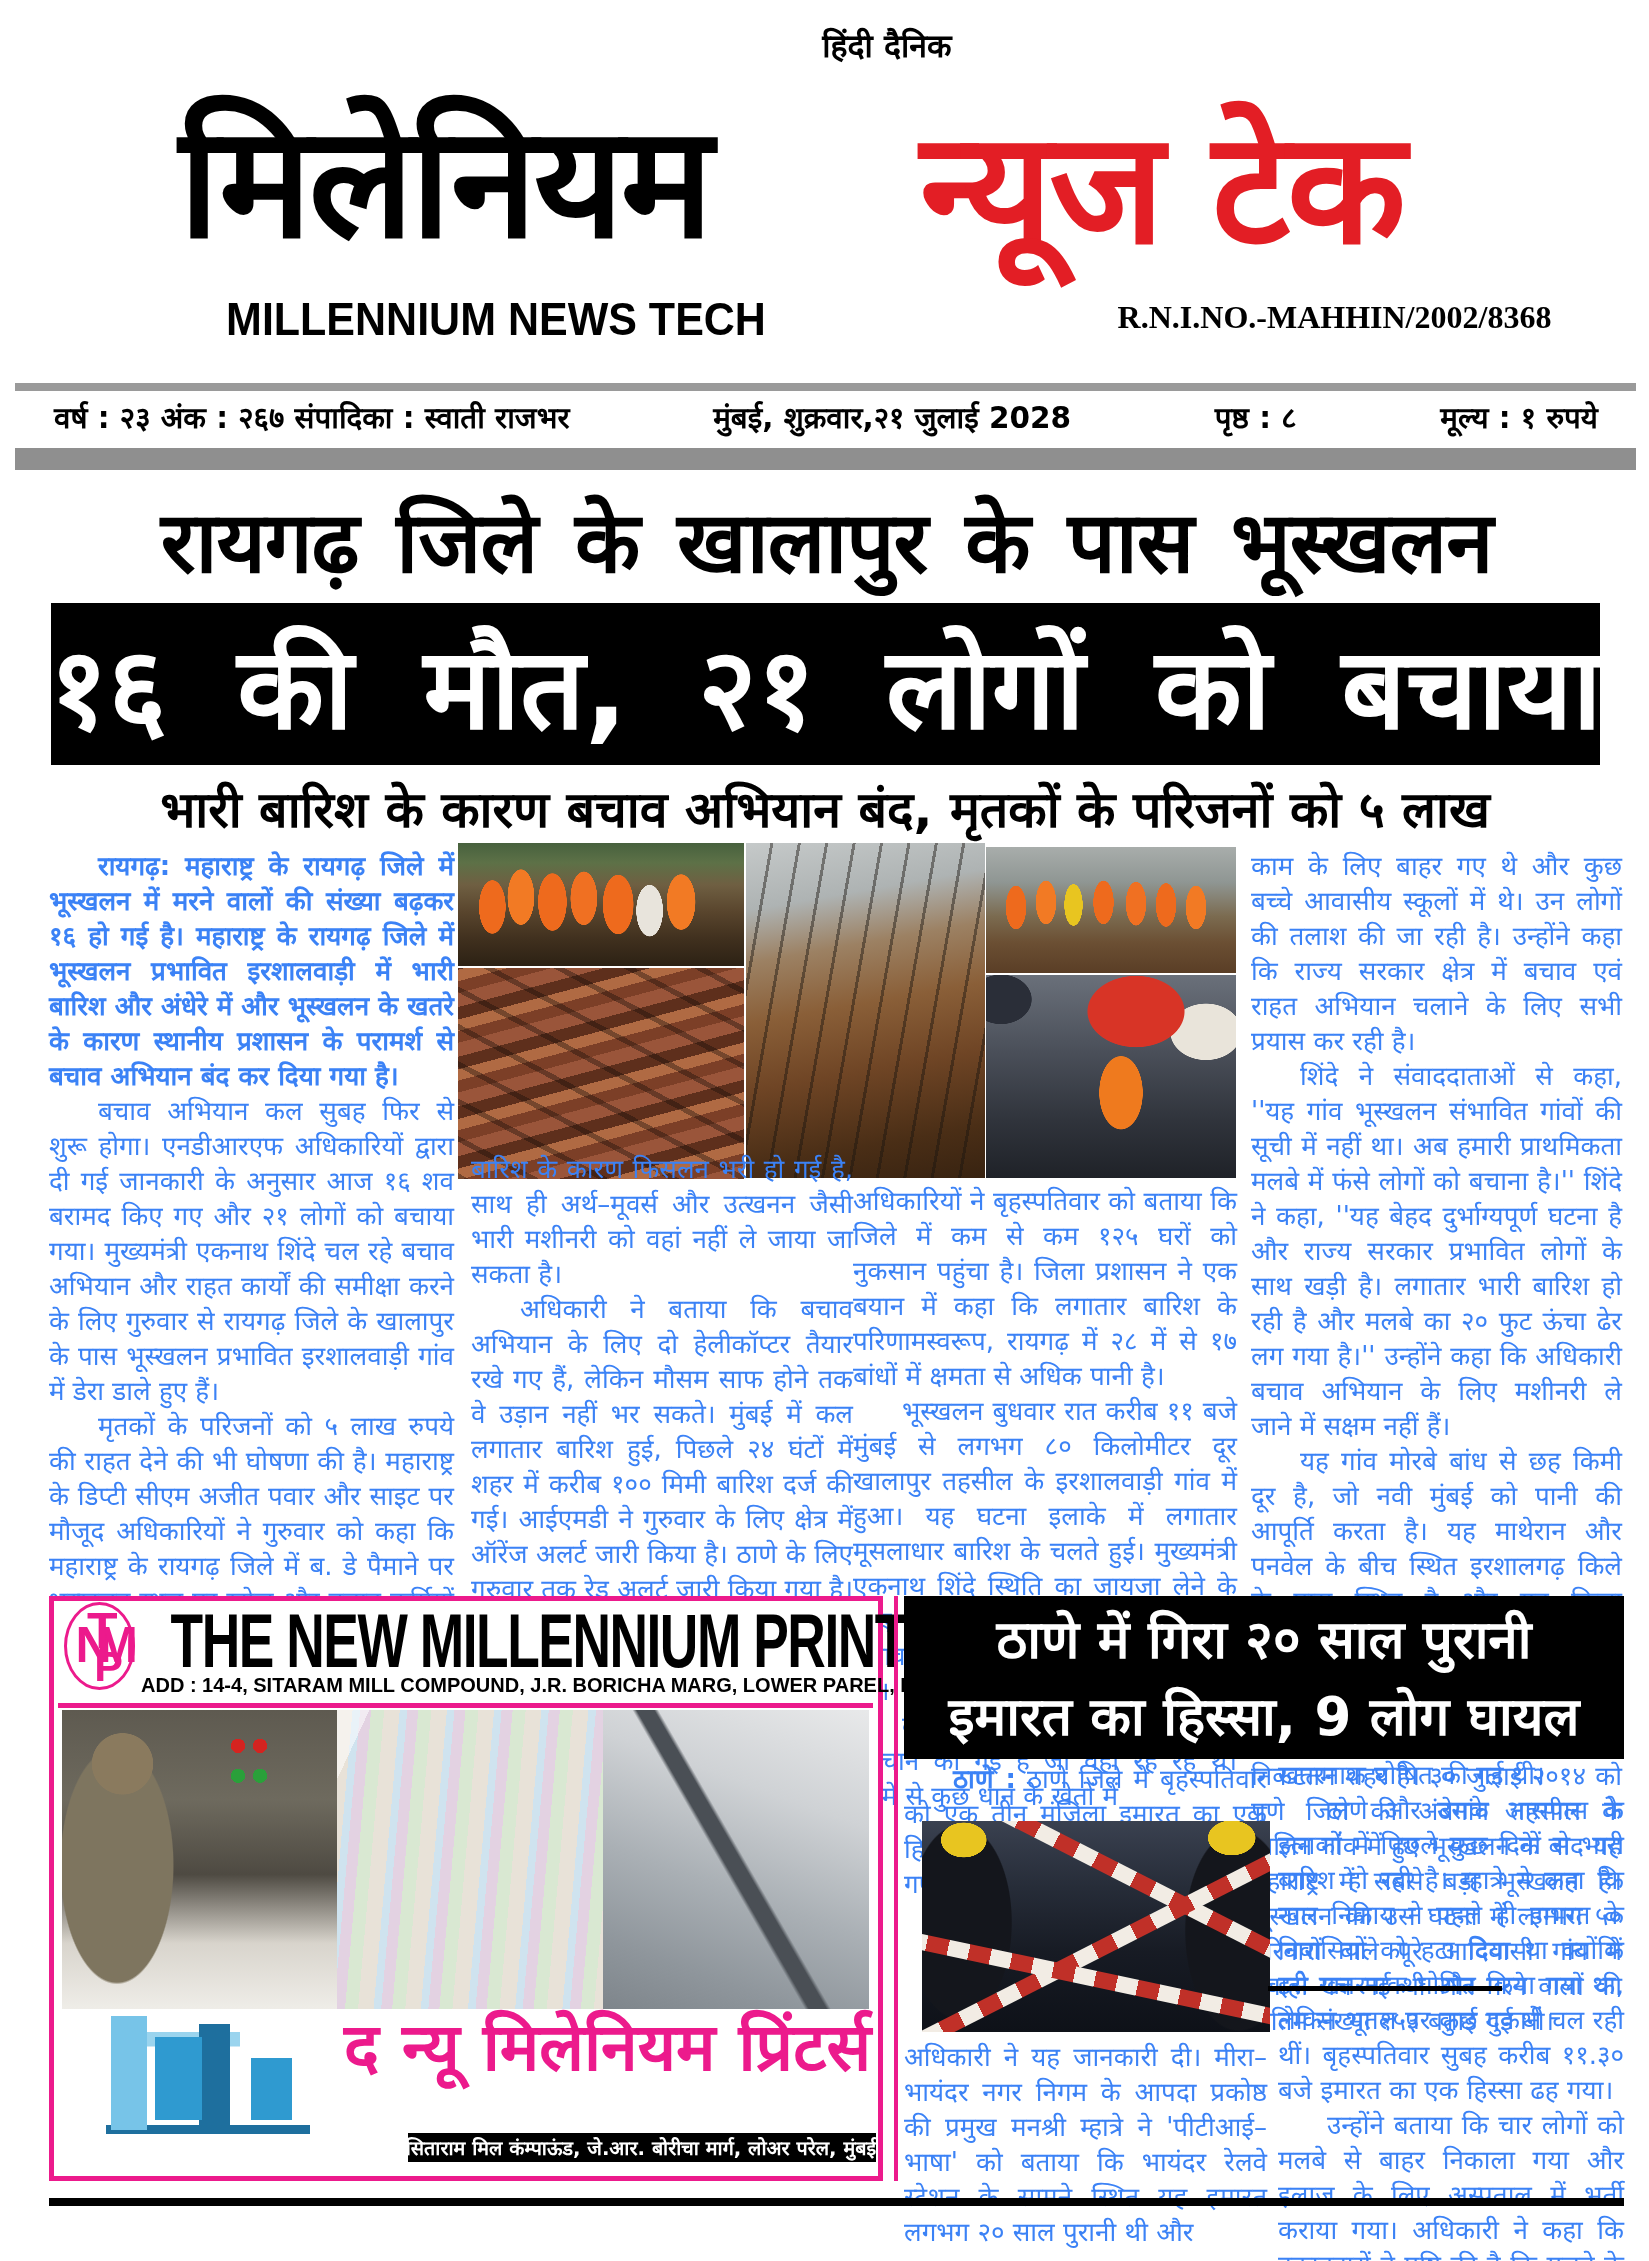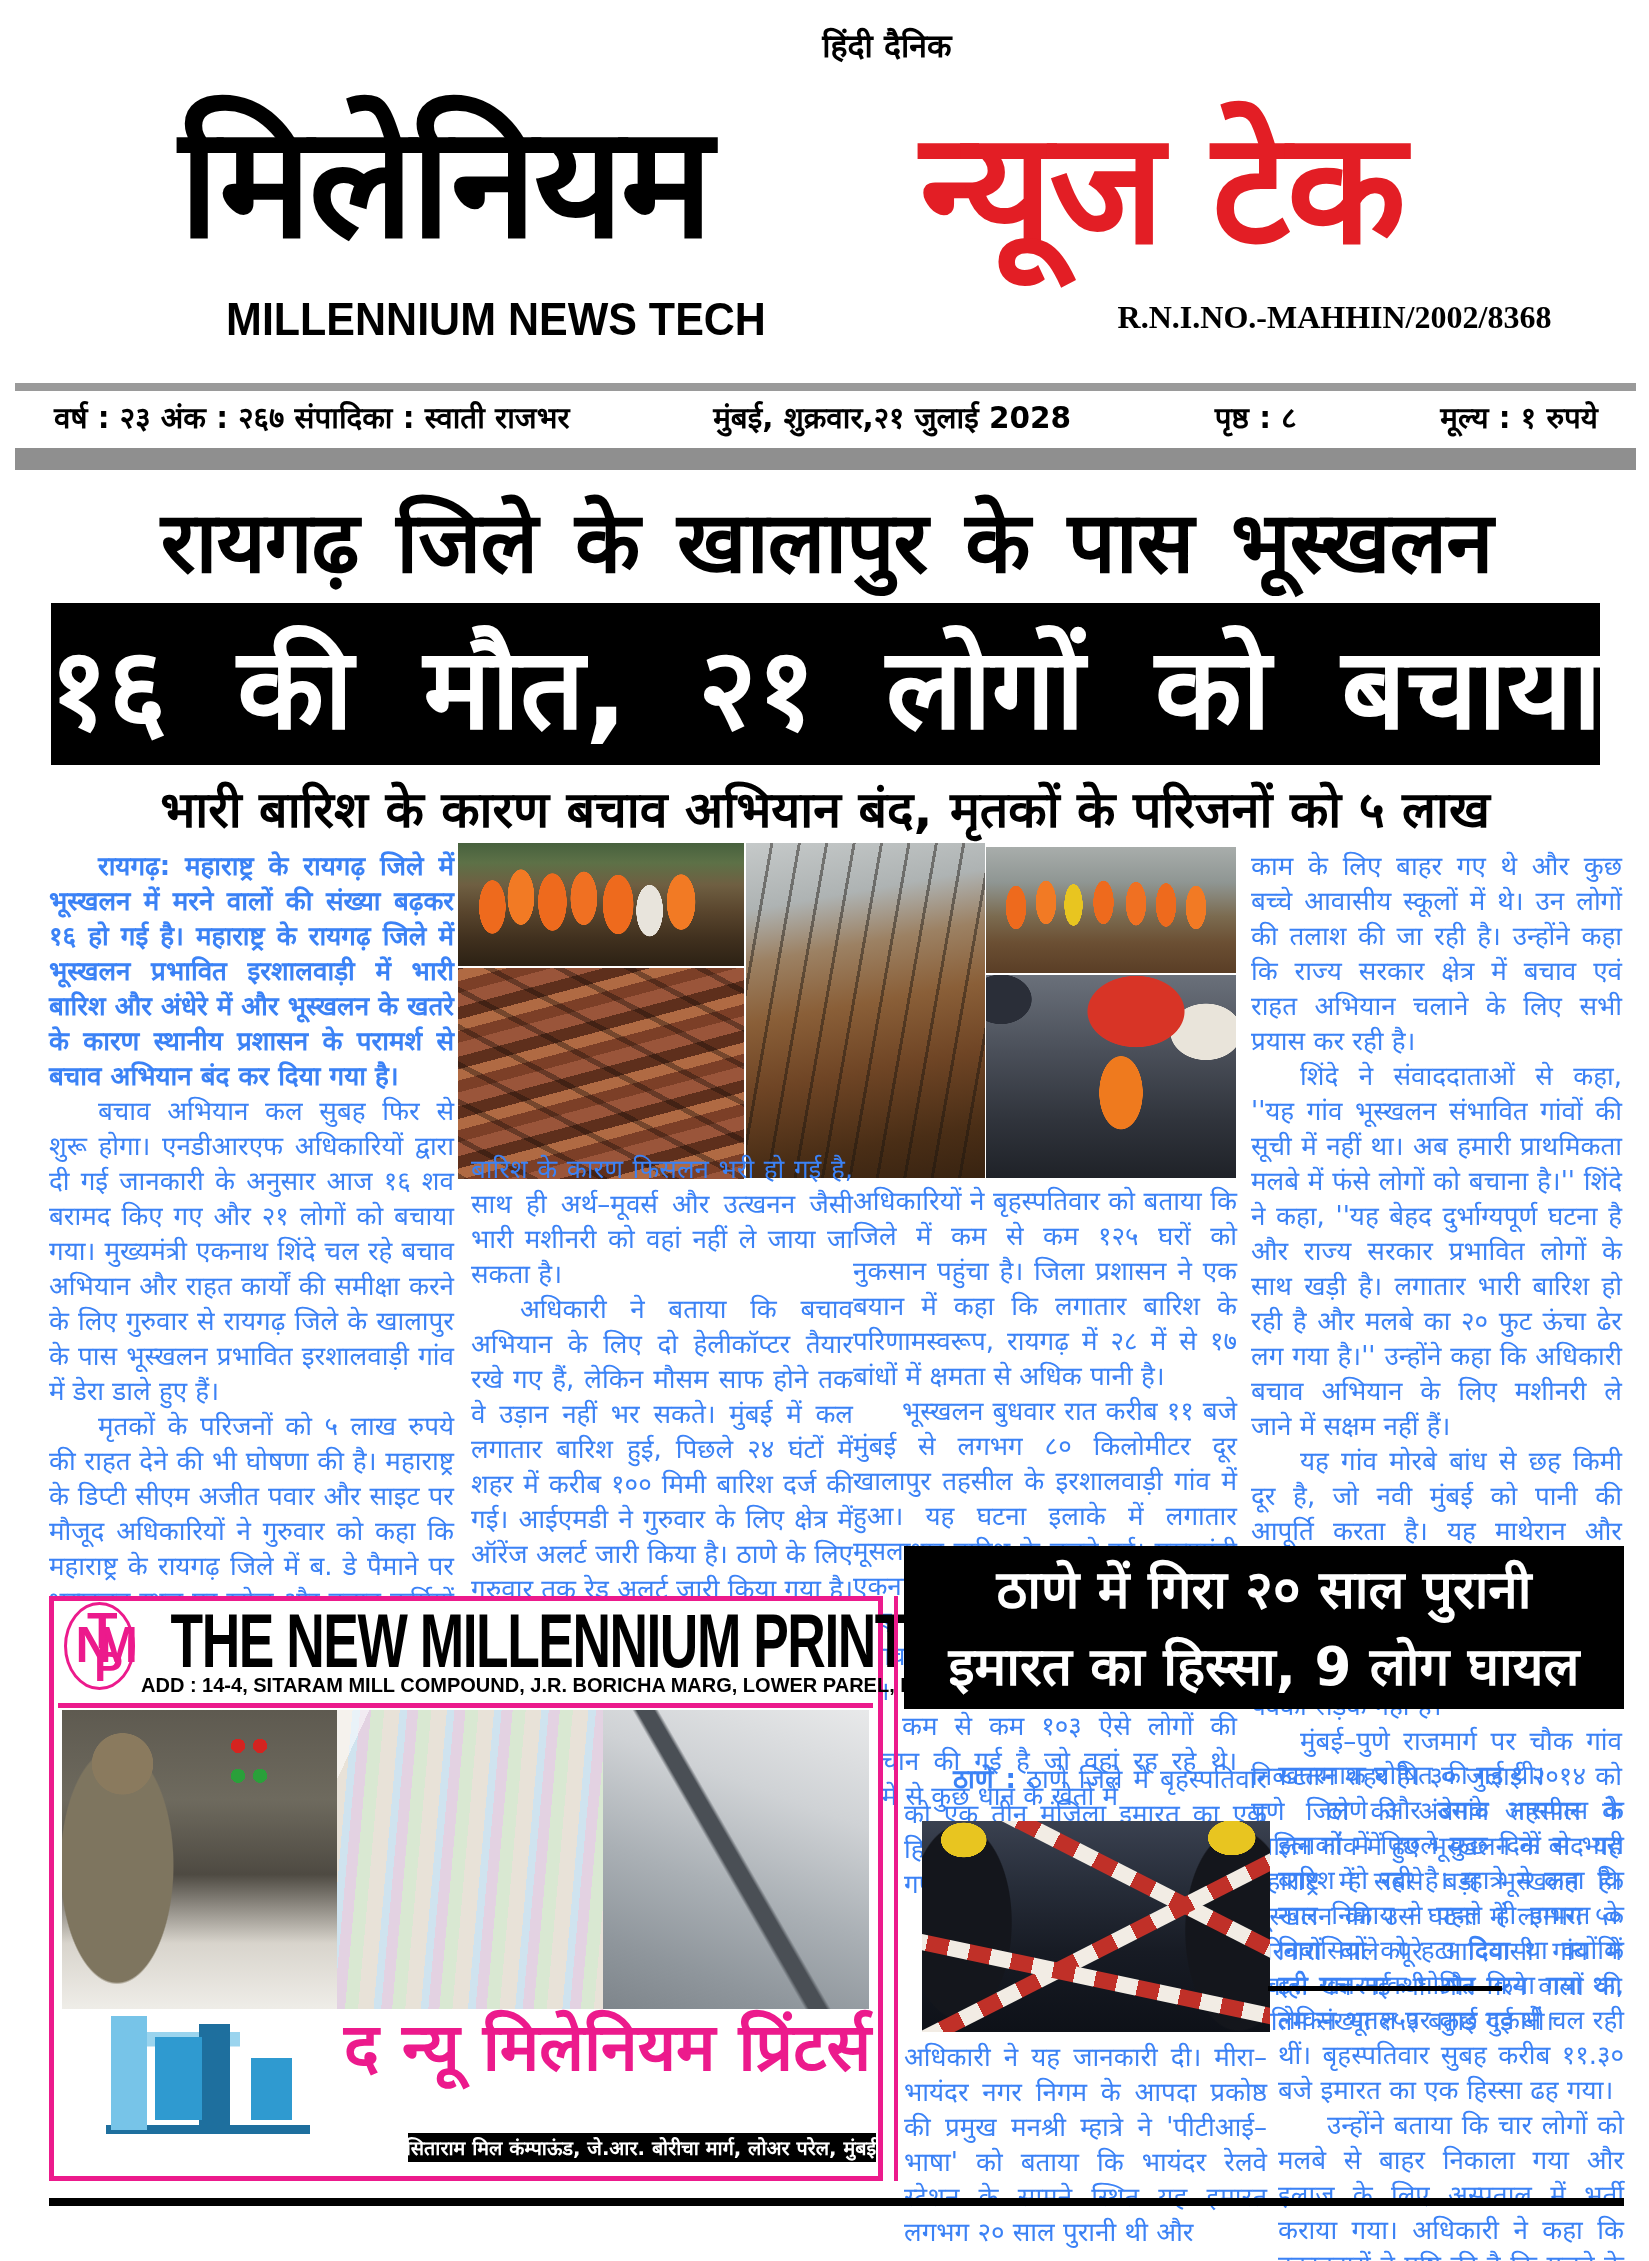--- a/index.html
+++ b/index.html
@@ -112,21 +112,21 @@
       background-repeat:no-repeat;
       background-size:36px 114px,47px 83px,31px 103px,41px 62px,103px 14.5px,204px 9.3px;
       background-position:5.2px 5.2px,49px 26px,93px 13px,145px 47px,31px 21px,0 114px;}
   .ad-title-hi{position:absolute;left:282px;top:398px;width:543px;text-align:center;font-size:66px;font-weight:800;color:#ec1a8c;white-space:nowrap;}
   .ad-bar-hi{position:absolute;left:354px;top:532px;width:468px;height:29px;background:#000000;display:flex;align-items:center;justify-content:center;}
   .ad-bar-hi span{color:#fff;font-size:19.7px;font-weight:700;white-space:nowrap;}
 
   .vdivider{left:894px;top:1596px;width:4.1px;height:585px;background:#ec1a8c;}
 
   
-  .thane-head{left:904px;top:1546px;width:720px;height:163px;background:#000;display:flex;flex-direction:column;
+  .thane-head{left:904px;top:1596px;width:720px;height:163px;background:#000;display:flex;flex-direction:column;
               align-items:center;justify-content:center;}
   .thane-head div{color:#fff;font-size:53px;font-weight:800;line-height:77px;white-space:nowrap;}
   .thane-intro{left:904px;top:1762px;width:363px;}
   .thane-photo{left:922px;top:1821px;width:348px;height:211px;overflow:hidden;background-image:
       radial-gradient(23px 17.6px at 12% 9%,#e8c520 98%,transparent),
       radial-gradient(52px 98px at 11% 48%,#14161c 98%,transparent),
       radial-gradient(24px 17.6px at 89% 8%,#e8c520 98%,transparent),
       radial-gradient(54px 101px at 91% 52%,#14161c 98%,transparent),
       linear-gradient(180deg,#3a4150 0%,#262c38 32%,#171b24 62%,#0e1118 100%);}
   .tape{position:absolute;left:-12%;width:124%;height:15.5px;

